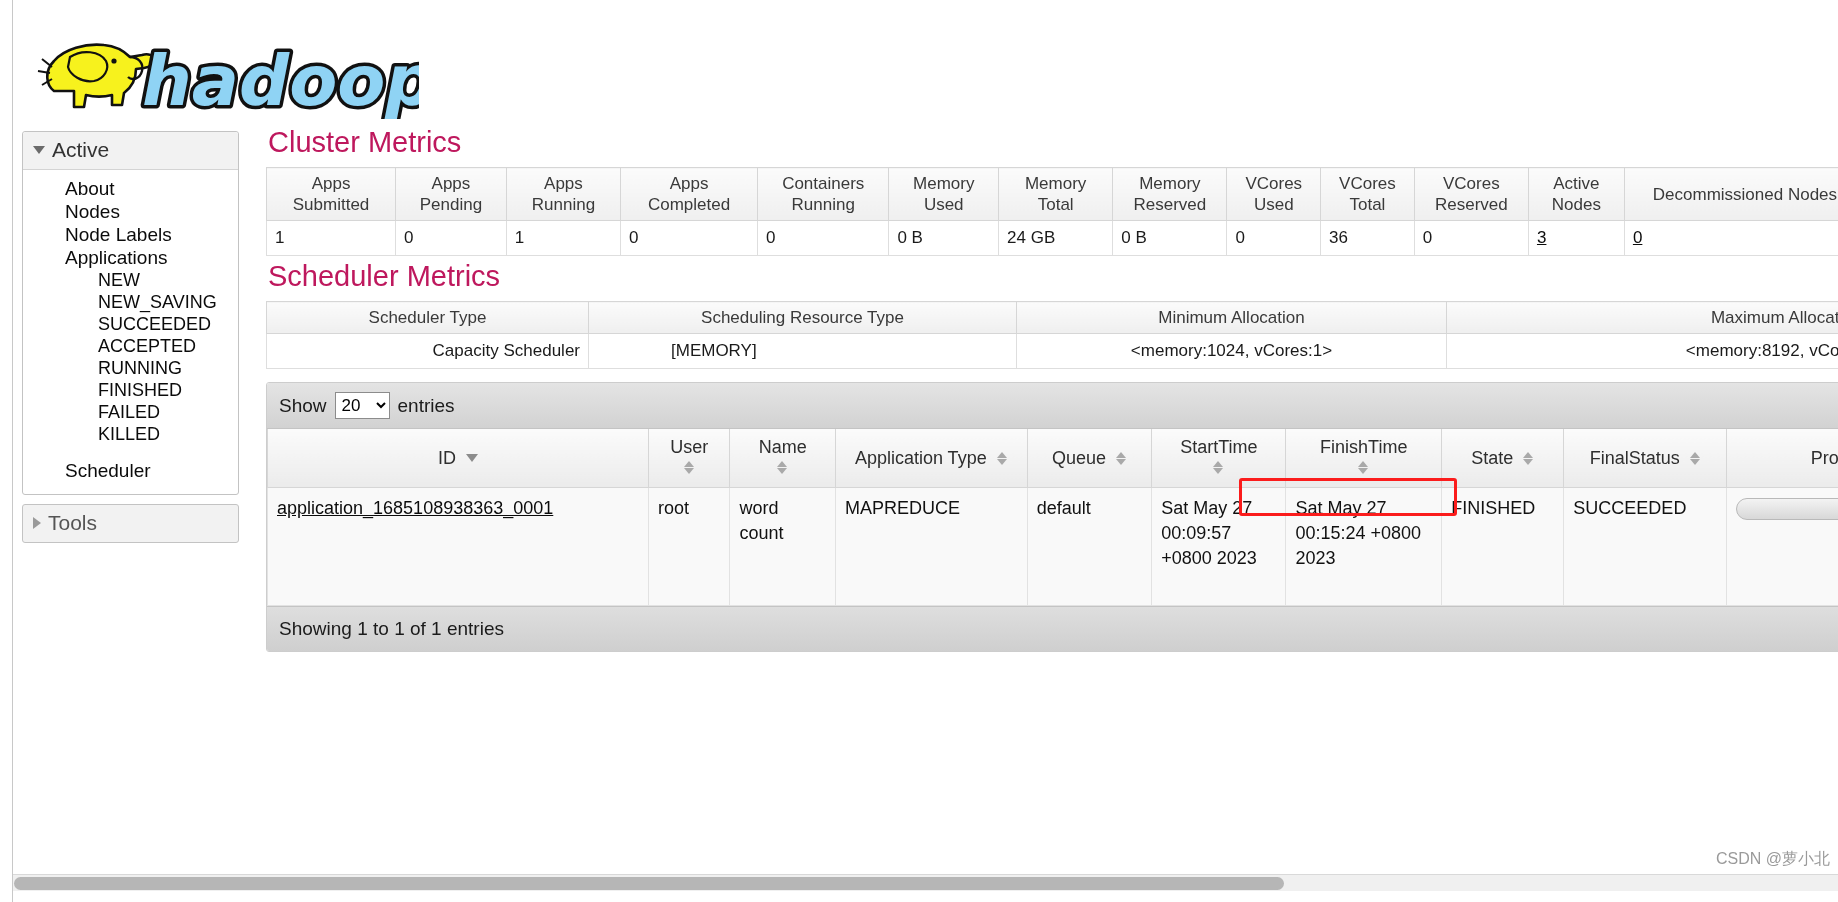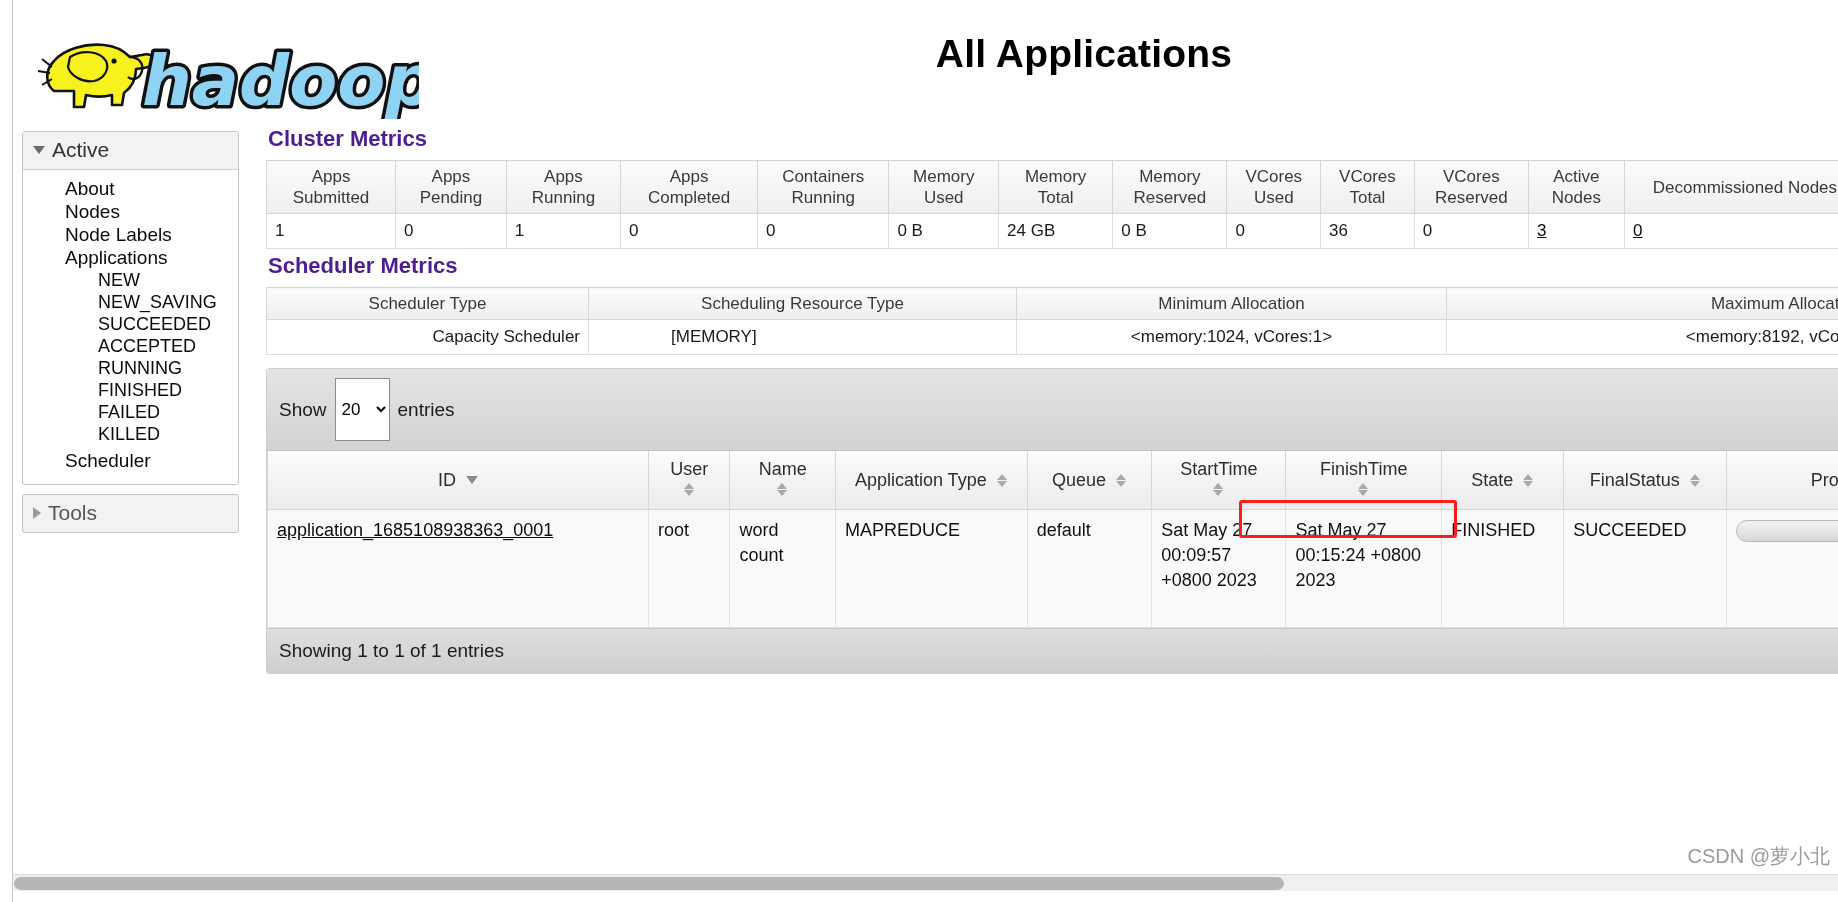--- a/index.html
+++ b/index.html
@@ -76,37 +76,37 @@
     padding: 0 0 0 42px;
     line-height: 23px;
     white-space: nowrap;
     cursor: pointer;
   }
   .nav-link.sub {
     padding-left: 75px;
     font-size: 18px;
     line-height: 22px;
   }
-  .nav-link.spaced { margin-top: 4px; }
+  .nav-link.spaced { margin-top: 14px; }
   .tools-block {
     margin-top: 9px;
     border: 1px solid #c3c3c3;
     background: #f2f2f2;
     border-radius: 3px;
     padding: 6px 10px 7px 10px;
     font-size: 21px; color: #555;
     display: flex; align-items: center; gap: 7px;
   }
 
   
   .main {
     position: absolute; left: 266px; top: 126px; right: 0; bottom: 0;
   }
   .section-title {
-    font-size: 22px; color: #4c1d95; font-weight: bold;
+    font-size: 29px; color: #be185d; font-weight: normal;
     margin: 0 0 8px 2px;
     white-space: nowrap;
   }
   .section-title.second { margin-top: 4px; }
 
   table.dt {
     border-collapse: collapse;
     table-layout: fixed;
     font-size: 17px;
     color: #1a1a1a;
@@ -157,21 +157,21 @@
     background: linear-gradient(#e4e4e4, #d2d2d2);
     border-bottom: 1px solid #c4c4c4;
     padding: 9px 12px;
     font-size: 19px;
     color: #1b1b1b;
     display: flex; align-items: center; gap: 8px;
   }
   .apps-toolbar select {
     font-family: "Liberation Sans", sans-serif;
     font-size: 17px;
-    padding: 20px 2px;
+    padding: 2px 2px;
     border: 1px solid #8c8c8c;
     background: #fff;
   }
   table.apps {
     border-collapse: collapse;
     table-layout: fixed;
     width: 1700px;
     font-size: 17px;
   }
   table.apps th {
@@ -246,21 +246,21 @@
     position: absolute; left: 13px; right: 0; bottom: 11px; height: 17px;
     background: #f0f0f0;
     border-top: 1px solid #d9d9d9;
   }
   .hscroll-thumb {
     position: absolute; left: 1px; top: 2px; height: 13px; width: 1270px;
     background: #b6b6b6; border-radius: 7px;
   }
   .watermark {
     position: absolute; right: 8px; bottom: 32px;
-    font-size: 20px; color: #9a9a9a;
+    font-size: 16px; color: #9a9a9a;
   }
 </style>
 </head>
 <body>
 
 <div class="page">
 
   <div class="page-border-left"></div>
 
   <div class="header">
@@ -277,21 +277,20 @@
           <circle cx="90" cy="34" r="2.6" fill="#111"></circle>
 
           <path d="M28 40 L18 32 M26 46 L14 44 M28 52 L18 58" stroke="#111" stroke-width="2" fill="none"></path>
         </g>
         <g font-family="DejaVu Sans, sans-serif" font-size="70" font-weight="bold" font-style="italic">
           <text x="118" y="78" fill="#111" stroke="#111" stroke-width="7" stroke-linejoin="round">hadoop</text>
           <text x="118" y="78" fill="#8fd3f4">hadoop</text>
         </g>
       </svg>
     </div>
-    <div class="page-title">All Applications</div>
   </div>
 
   <div class="sidebar">
     <div class="nav-block">
       <div class="nav-header">
         <span class="tri-down"></span>
         <span>Active</span>
       </div>
       <div class="nav-body">
         <a class="nav-link">About</a>

